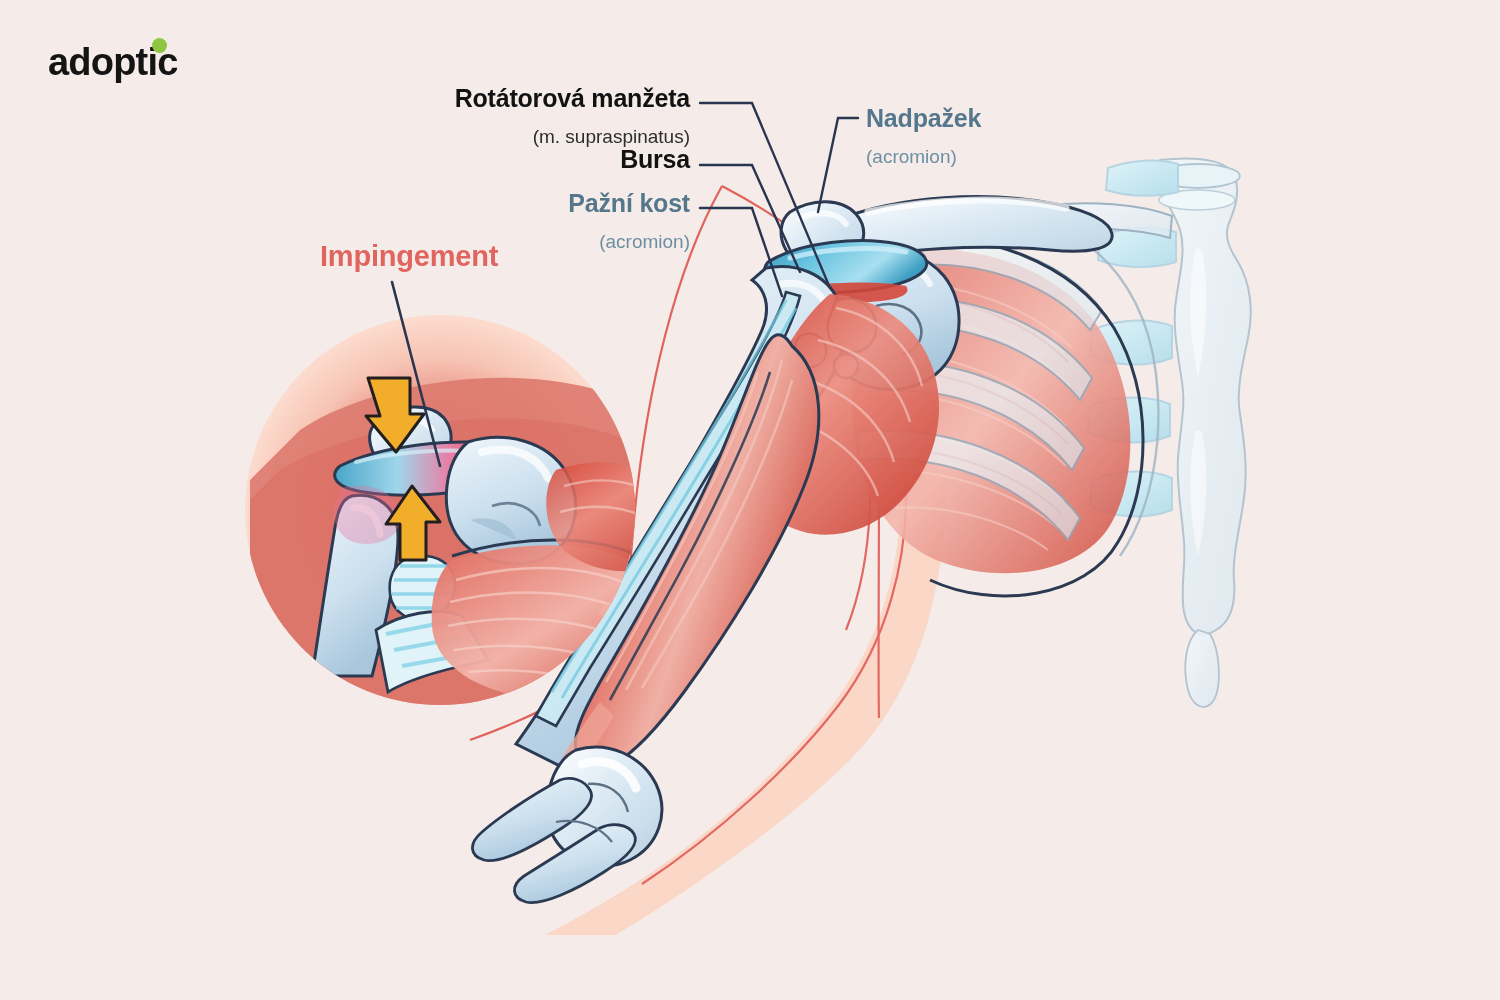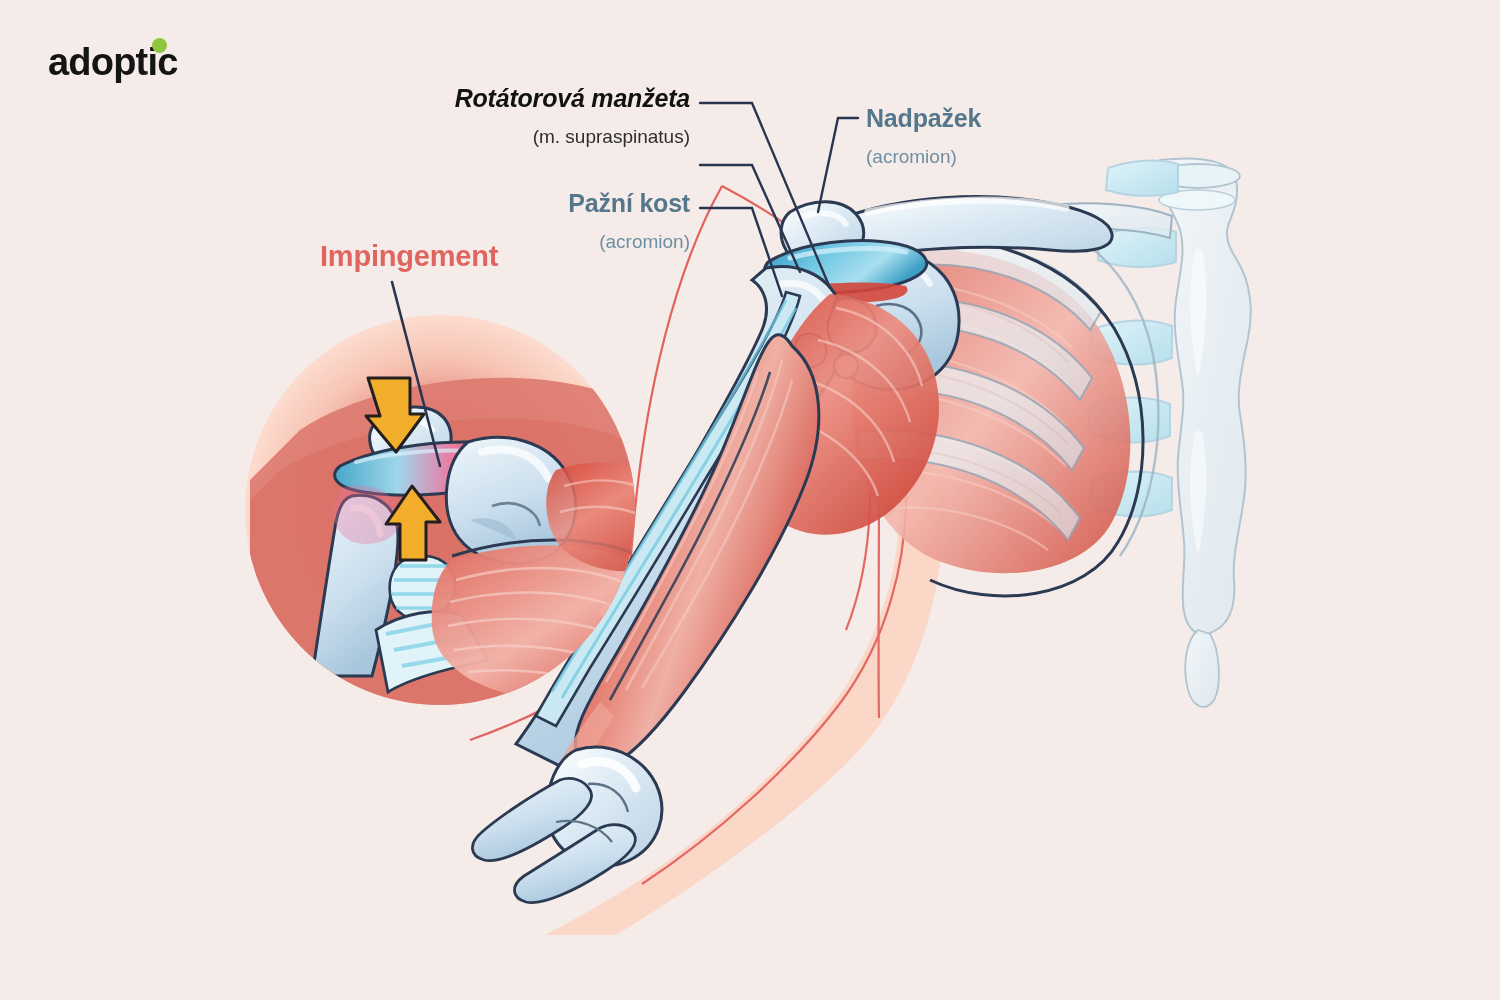--- a/index.html
+++ b/index.html
@@ -62,21 +62,21 @@
     font-weight: 700;
     font-size: 25px;
     letter-spacing: -0.2px;
   }
   .label .sub {
     display: block;
     font-weight: 400;
     font-size: 19px;
     margin-top: 14px;
   }
-  .label.dark .main { color: #121212; font-style: italic; }
+  .label.dark .main { color: #121212; }
   .label.dark .sub  { color: #2e2e2e; }
   .label.blue .main { color: #54778c; }
   .label.blue .sub  { color: #6d8fa1; }
   .label.red  .main { color: #e0655f; font-size: 29px; }
 
   .label.left-align { text-align: left; }
 
   #lbl-cuff       { left: 330px; top: 84px;  width: 360px; }
   #lbl-bursa      { left: 430px; top: 145px; width: 260px; }
   #lbl-humerus    { left: 380px; top: 189px; width: 310px; }
@@ -424,20 +424,23 @@
   <div class="logo-wrap">
     <div class="logo-text">adoptic</div>
     <div class="logo-dot"></div>
   </div>
 
   <div class="label dark" id="lbl-cuff">
     <span class="main">Rotátorová manžeta</span>
     <span class="sub">(m. supraspinatus)</span>
   </div>
 
+  <div class="label dark" id="lbl-bursa">
+    <span class="main">Bursa</span>
+  </div>
 
   <div class="label blue" id="lbl-humerus">
     <span class="main">Pažní kost</span>
     <span class="sub">(acromion)</span>
   </div>
 
   <div class="label red left-align" id="lbl-impinge">
     <span class="main">Impingement</span>
   </div>
 

